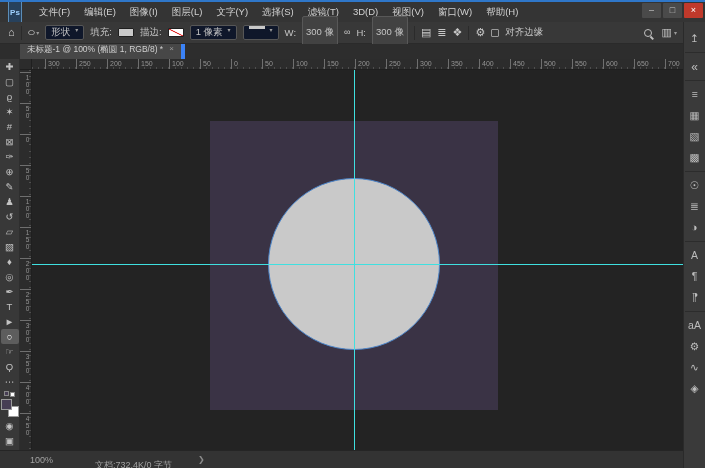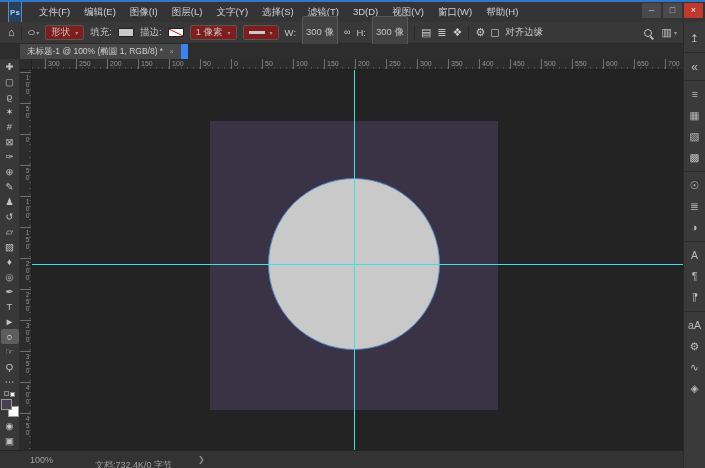--- a/index.html
+++ b/index.html
@@ -20,33 +20,33 @@
   .win-btn.close { background:var(--close-red,#c0392b); color:#fff; }
   
   .watermark { position:absolute; top:8px; right:6px; z-index:60; display:flex; align-items:baseline; gap:8px; pointer-events:none; }
   .wm-big { font-size:15px; font-weight:bold; color:#fff; text-shadow:1px 1px 0 #222,-1px -1px 0 #222,1px -1px 0 #222,-1px 1px 0 #222,0 2px 2px rgba(0,0,0,.6); }
   .wm-small { font-size:9.5px; font-weight:bold; letter-spacing:.5px; color:#fff; text-shadow:1px 1px 0 #222,-1px -1px 0 #222,1px -1px 0 #222,-1px 1px 0 #222; }
   
   .optionsbar { position:absolute; left:0; top:20px; right:22px; height:22px; background:#383838; border-bottom:1px solid #2a2a2a; display:flex; align-items:center; gap:6px; padding:0 6px 0 8px; font-size:9.5px; color:#c4c4c4; white-space:nowrap; }
   .ob-sep { width:1px; height:14px; background:#2b2b2b; flex:none; }
   .ob-icon { font-size:11px; color:#c8c8c8; line-height:1; }
   .caret { font-size:6px; color:#9a9a9a; margin-left:2px; }
-  .ob-select { display:inline-flex; align-items:center; height:15px; background:#7f1d1d; border:1px solid #565656; border-radius:2px; padding:0 5px; gap:3px; }
+  .ob-select { display:inline-flex; height:15px; background:#0f172a; border:1px solid #565656; border-radius:2px; padding:0 5px; gap:3px; }
   .swatch { width:16px; height:9px; border:1px solid #1f1f1f; border-radius:1px; }
   .swatch.fill { background:var(--circle-fill,#c9c9c9); }
   .swatch.stroke { background:linear-gradient(to top right,#fff 44%,#e03434 47%,#e03434 53%,#fff 56%); }
   .line-chip { width:16px; height:3px; background:#c9c9c9; }
   .ob-field { display:inline-flex; align-items:center; height:15px; background:#424242; border:1px solid #585858; border-radius:2px; padding:16px 3px; min-width:34px; }
   .spacer { flex:1; }
   .checkbox { width:8px; height:8px; border:1px solid #9a9a9a; border-radius:1px; background:transparent; }
   .mag { position:relative; width:8px; height:8px; border:1.5px solid #c0c0c0; border-radius:50%; margin-right:4px; }
   .mag::after { content:""; position:absolute; width:4px; height:1.5px; background:#c0c0c0; transform:rotate(45deg); left:5px; top:7px; }
   
   .tabbar { position:absolute; left:0; top:42px; right:22px; height:15px; background:#2d2d2d; display:flex; align-items:stretch; }
-  .tab { margin-left:20px; display:inline-flex; align-items:center; gap:6px; background:#474747; color:#cfcfcf; font-size:8.5px; padding:0 7px; border-right:7px solid #3b82f6; }
+  .tab { margin-left:20px; display:inline-flex; align-items:flex-start; gap:6px; background:#474747; color:#cfcfcf; font-size:8.5px; padding:0 7px; border-right:4px solid #3b82f6; }
   .tab-close { color:#9a9a9a; font-size:8px; }
   
   .ruler-corner { position:absolute; left:20px; top:57px; width:12px; height:11px; background:#2c2c2c; border-right:1px solid #1f1f1f; border-bottom:1px solid #1f1f1f; z-index:5; }
   .ruler-h { position:absolute; left:32px; top:57px; right:22px; height:11px; background:#2c2c2c; border-bottom:1px solid #1f1f1f; overflow:hidden; display:flex; z-index:4;
     background-image:repeating-linear-gradient(90deg,#4e4e4e 0 1px,transparent 1px 6.2px); background-size:100% 3px; background-repeat:no-repeat; background-position:0 8px; }
   .ruler-h .rl { flex:none; width:31px; font-size:7px; color:#949494; padding-left:2px; line-height:10px; border-left:1px solid #6f6f6f; margin-top:0; height:11px; }
   .ruler-h .pad { flex:none; width:13px; }
   .ruler-v { position:absolute; left:20px; top:68px; width:12px; bottom:18px; background:#2c2c2c; border-right:1px solid #1f1f1f; overflow:hidden; z-index:4;
     background-image:repeating-linear-gradient(180deg,#4e4e4e 0 1px,transparent 1px 6.2px); background-size:3px 100%; background-repeat:no-repeat; background-position:9px 0; }
   .ruler-v .rl { writing-mode:vertical-rl; text-orientation:upright; font-size:6.5px; line-height:10px; letter-spacing:0; color:#949494; height:31px; width:12px; border-top:1px solid #6f6f6f; padding-top:1px; display:block; }

